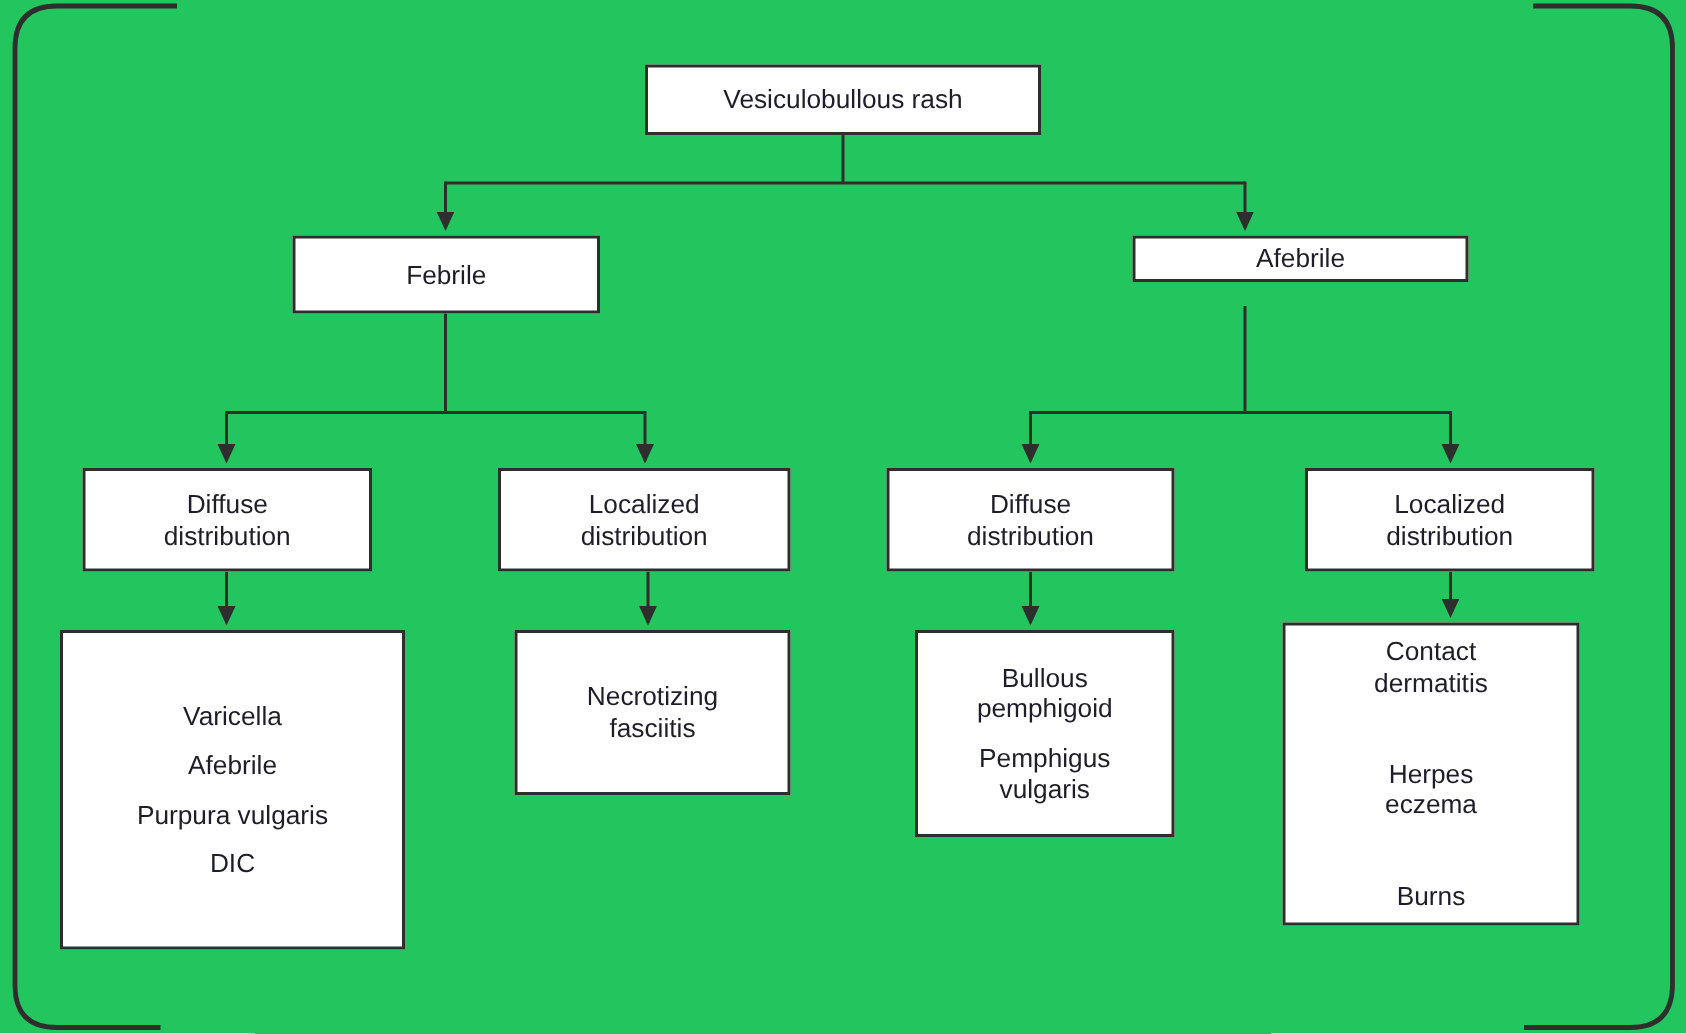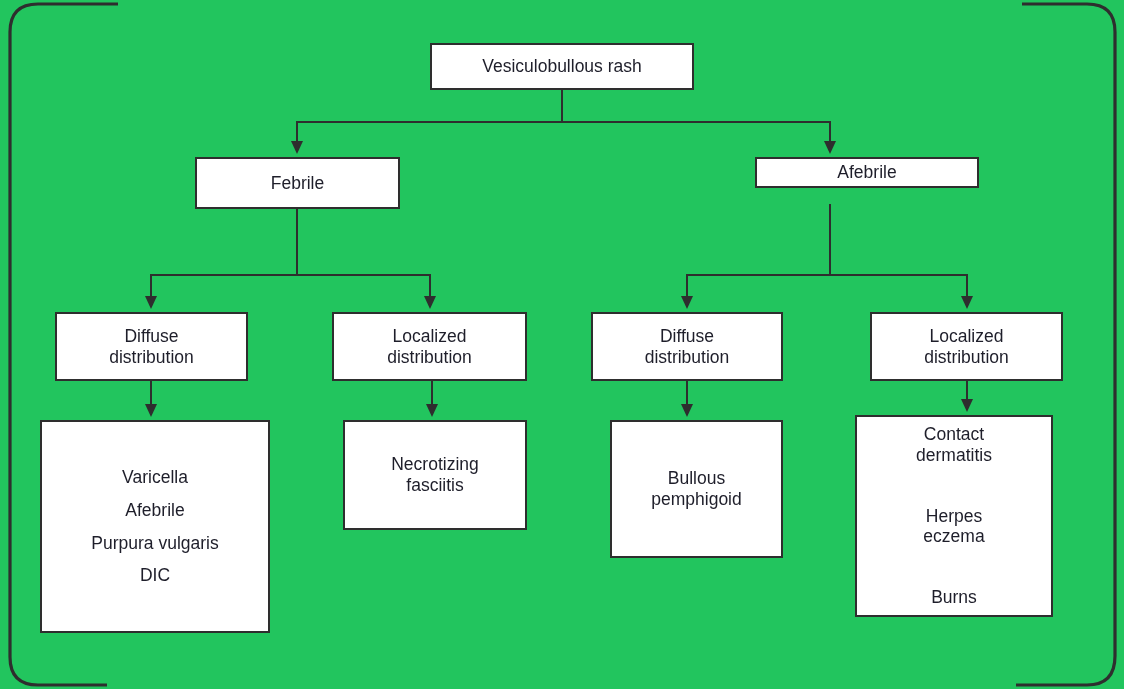--- a/index.html
+++ b/index.html
@@ -118,20 +118,21 @@
     <span class="item">Purpura vulgaris</span>
     <span class="item">DIC</span>
   </div>
 
   <div class="node leaf leaf-n" id="leaf-f-local">
     <span class="item">Necrotizing fasciitis</span>
   </div>
 
   <div class="node leaf leaf-n" id="leaf-a-diffuse">
     <span class="item">Bullous pemphigoid</span>
+    <span class="item">Pemphigus vulgaris</span>
   </div>
 
   <div class="node leaf leaf-n" id="leaf-a-local">
     <span class="item">Contact dermatitis</span>
     <span class="item">Herpes eczema</span>
     <span class="item">Burns</span>
   </div>
 
 </div>
 

